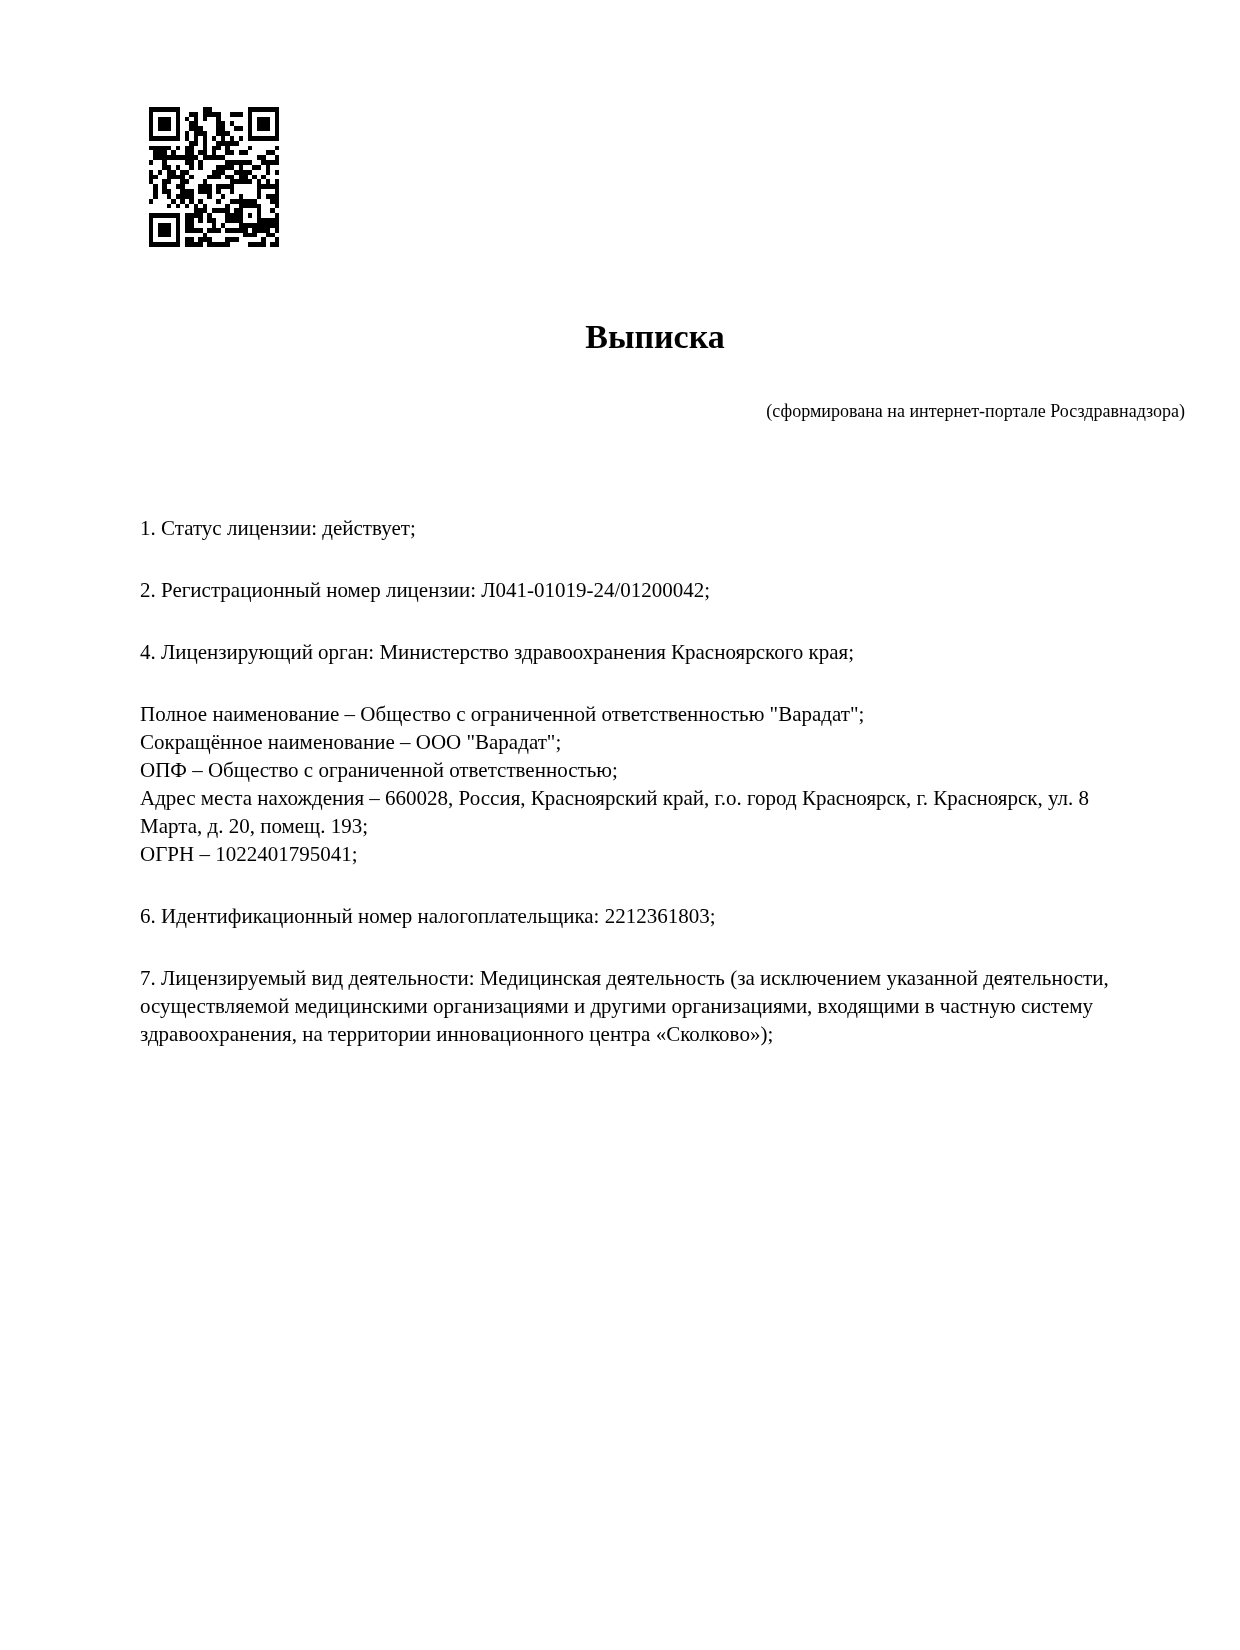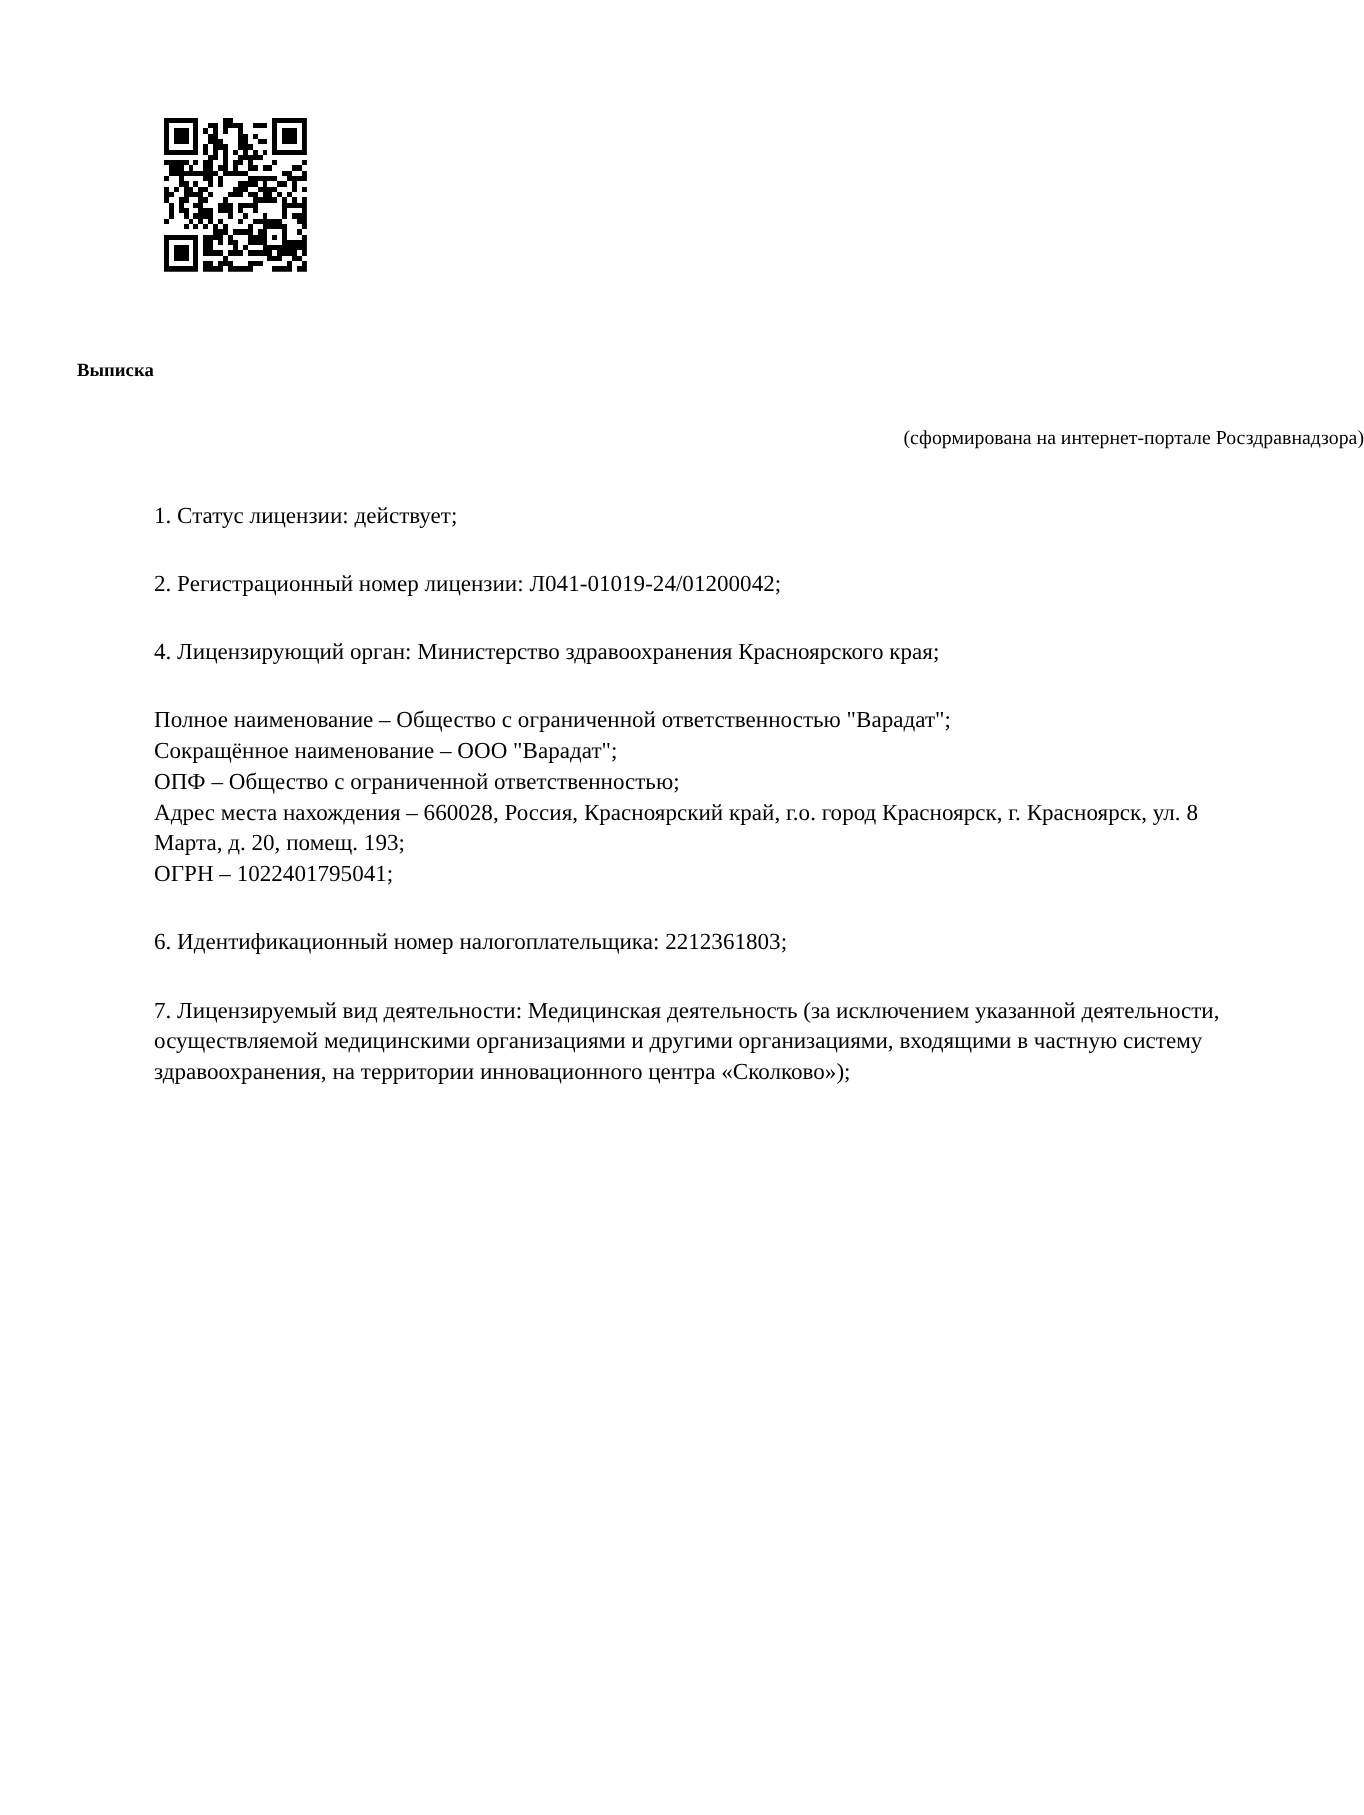--- a/index.html
+++ b/index.html
@@ -24,32 +24,34 @@
     height: 140px;
   }
   .qr svg {
     width: 100%;
     height: 100%;
     display: block;
   }
   .title-block {
     padding-top: 320px;
     padding-left: 70px;
+    text-align: center;
     font-weight: bold;
-    font-size: 17px;
+    font-size: 34px;
     line-height: 34px;
   }
   .subtitle {
-    margin-top: 33px;
+    margin-top: 46px;
     text-align: right;
+    padding-right: 55px;
     font-size: 18px;
     line-height: 22px;
   }
   .body-text {
-    margin-top: 45px;
+    margin-top: 92px;
     padding-left: 140px;
     padding-right: 115px;
     font-size: 21px;
     line-height: 28px;
   }
   .body-text p {
     margin: 0 0 34px 0;
     white-space: pre-line;
   }
   .body-text p:last-child {

